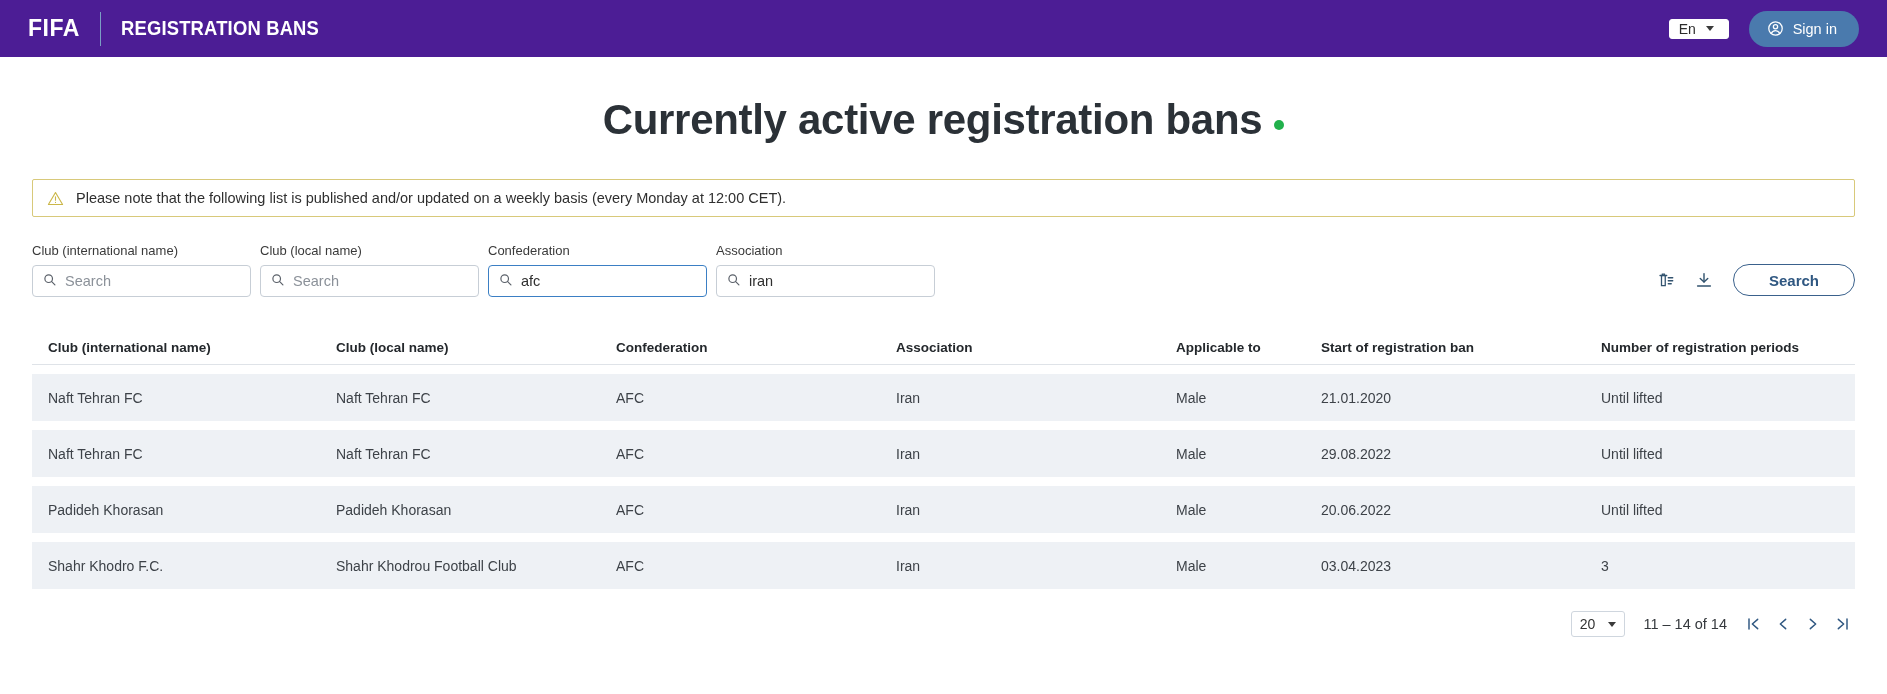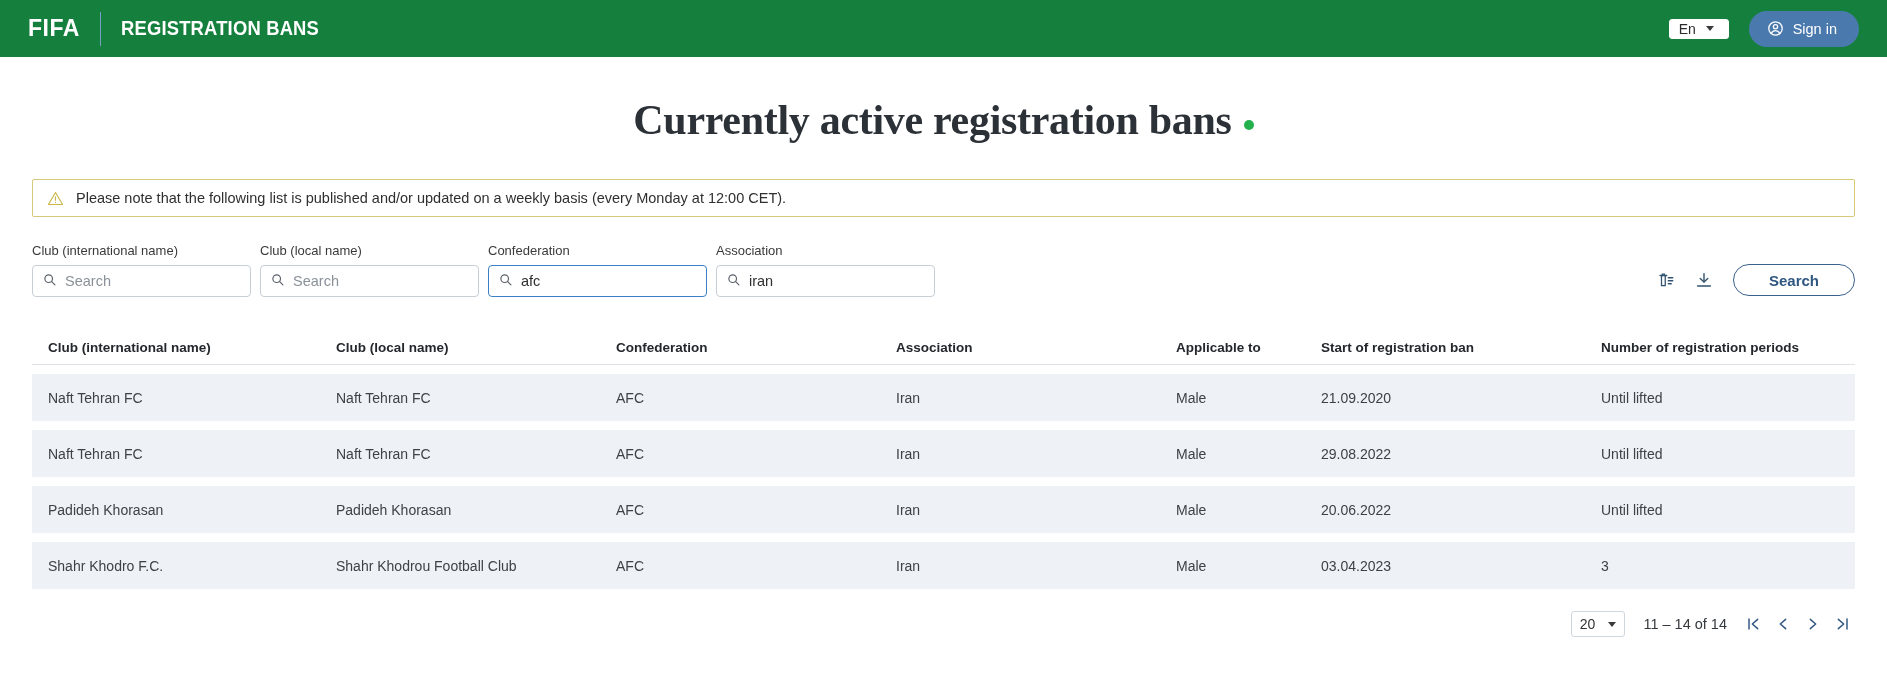--- a/index.html
+++ b/index.html
@@ -8,21 +8,21 @@
     width: 1887px;
     height: 694px;
     background: #ffffff;
     font-family: "Liberation Sans", sans-serif;
     overflow: hidden;
   }
 
   
   .topbar {
     height: 57px;
-    background: #15803d;
+    background: #4c1d95;
     display: flex;
     align-items: center;
     padding: 0 28px 0 28px;
     position: relative;
   }
   .brand { display: flex; align-items: center; }
   .brand-fifa {
     color: #ffffff;
     font-size: 23px;
     font-weight: 700;
@@ -86,21 +86,20 @@
 
   
   .page-title {
     text-align: center;
     margin-top: 42px;
     font-size: 42px;
     font-weight: 700;
     color: #2b3137;
     letter-spacing: -0.3px;
     line-height: 1;
-    font-family: Liberation Serif, serif;
   }
   .title-dot {
     display: inline-block;
     width: 10px; height: 10px;
     border-radius: 50%;
     background: #22b14c;
     vertical-align: 4px;
     margin-left: 12px;
   }
 
@@ -372,21 +371,21 @@
       <div class="th c5">Start of registration ban</div>
       <div class="th c6">Number of registration periods</div>
     </div>
 
     <div class="trow">
       <div class="td c0">Naft Tehran FC</div>
       <div class="td c1">Naft Tehran FC</div>
       <div class="td c2">AFC</div>
       <div class="td c3">Iran</div>
       <div class="td c4">Male</div>
-      <div class="td c5">21.09.2020</div>
+      <div class="td c5">21.01.2020</div>
       <div class="td c6">Until lifted</div>
     </div>
 
     <div class="trow">
       <div class="td c0">Naft Tehran FC</div>
       <div class="td c1">Naft Tehran FC</div>
       <div class="td c2">AFC</div>
       <div class="td c3">Iran</div>
       <div class="td c4">Male</div>
       <div class="td c5">29.08.2022</div>

